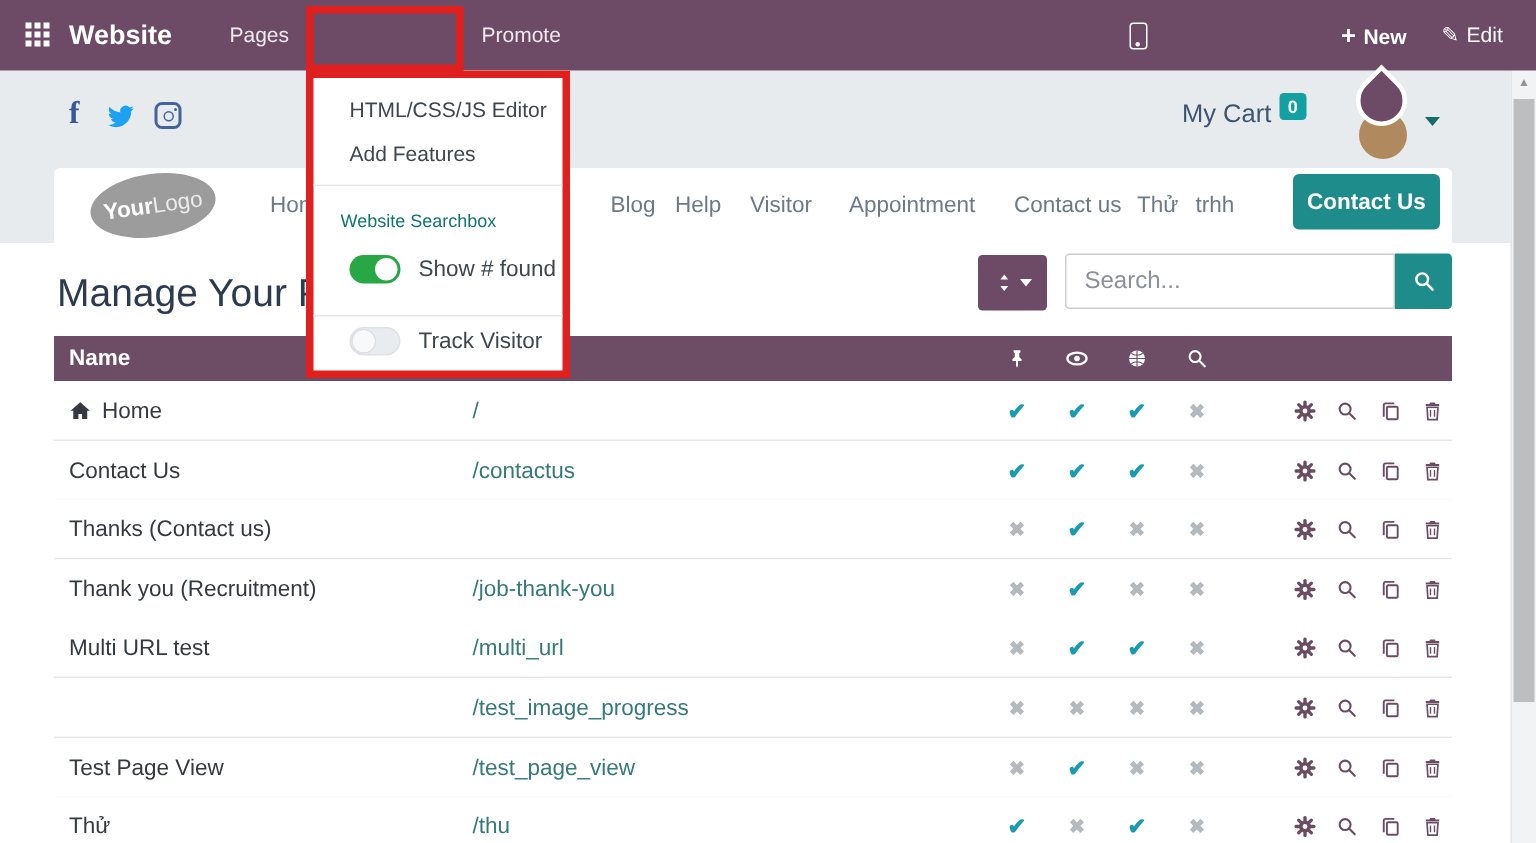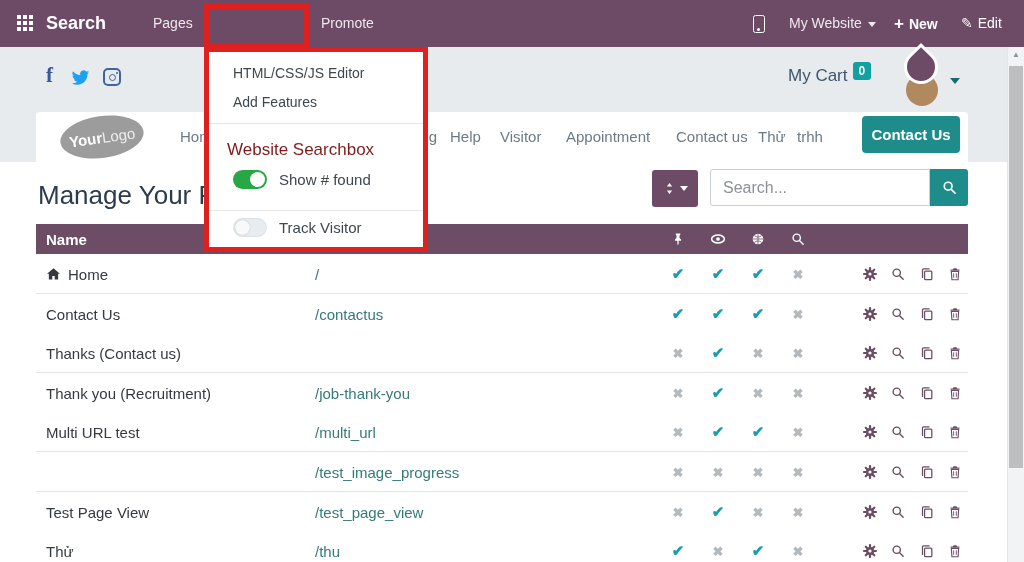--- a/index.html
+++ b/index.html
@@ -69,24 +69,24 @@
   .flag.off { color: #b4b9be; font-size: 13px; }
   .action { position: absolute; top: 50%; transform: translate(-50%,-50%); color: #6b4d63; display: flex; cursor: pointer; }
 
   
   .scrollbar { position: absolute; left: 1007px; top: 47px; width: 17px; height: 515px; background: #f2f3f4; border-left: 1px solid #e4e5e7; }
   .sb-up { position: absolute; left: 0; top: 3px; width: 16px; text-align: center; color: #8f9499; font-size: 8px; cursor: pointer; }
   .sb-thumb { position: absolute; left: 1px; top: 19px; width: 14px; height: 402px; background: #bdbebf; cursor: pointer; }
 
   
   .annot-box1 { position: absolute; left: 204px; top: 4px; width: 105px; height: 44px; border: 5px solid #e01f1f; z-index: 40; pointer-events: none; }
-  .annot-box2 { position: absolute; left: 204px; top: 47px; width: 224px; height: 205px; border: 5px solid #e01f1f; background: #fff; z-index: 35; }
+  .annot-box2 { position: absolute; left: 204px; top: 47px; width: 176px; height: 205px; border: 5px solid #e01f1f; background: #fff; z-index: 35; }
   .dd-link { position: absolute; left: 24px; font-size: 14px; color: #3f474e; cursor: pointer; white-space: nowrap; }
   .dd-divider { position: absolute; left: 0; right: 0; height: 1px; background: #e7e7e7; }
-  .dd-section { position: absolute; left: 18px; font-size: 17px; color: #7f1d1d; }
+  .dd-section { position: absolute; left: 18px; font-size: 12px; color: #0f766e; }
   .dd-toggle-row { position: absolute; left: 24px; display: flex; align-items: center; gap: 12px; cursor: pointer; }
   .dd-toggle-row .label { font-size: 15px; color: #3f474e; text-align: center; }
   .toggle { position: relative; width: 34px; height: 19px; border-radius: 10px; flex: none; }
   .toggle .knob { position: absolute; top: 2px; width: 15px; height: 15px; border-radius: 50%; background: #fff; }
   .toggle.on { background: #28a745; }
   .toggle.on .knob { right: 2px; }
   .toggle.off { background: #e9ecef; border: 1px solid #dde1e4; }
   .toggle.off .knob { left: 1px; top: 1px; background: #f8f9fa; box-shadow: 0 0 1px rgba(0,0,0,0.3); }
 </style>
 </head>
@@ -103,27 +103,26 @@
         <i></i>
         <i></i>
         <i></i>
         <i></i>
         <i></i>
         <i></i>
         <i></i>
         <i></i>
         <i></i>
       </span>
-    <span class="brand">Search</span>
+    <span class="brand">Website</span>
     <span class="tb-menu menu-pages">Pages</span>
     <span class="tb-menu menu-promote">Promote</span>
     <span class="phone-icon">
         <i></i>
       </span>
-    <span class="tb-menu my-website"><span>My Website</span><span class="caret"></span></span>
     <span class="tb-menu new-btn"><span class="plus">+</span><span>New</span></span>
     <span class="tb-menu edit-btn"><span class="pencil">✎</span><span>Edit</span></span>
   </div>
 
   <span class="facebook-icon">f</span>
   <span class="twitter-icon"><svg viewBox="0 0 24 24" width="19" height="19" fill="#1da1f2">
         <path d="M23 5.3c-.8.4-1.7.6-2.6.8a4.6 4.6 0 002-2.5c-.9.5-1.9.9-2.9 1.1a4.5 4.5 0 00-7.8 4.1A12.8 12.8 0 012.5 4.1a4.5 4.5 0 001.4 6A4.4 4.4 0 012 9.6v.1a4.5 4.5 0 003.6 4.4 4.6 4.6 0 01-2 .1 4.5 4.5 0 004.2 3.1A9.1 9.1 0 011 19.2a12.8 12.8 0 006.9 2c8.3 0 12.9-6.9 12.9-12.9v-.6A9.2 9.2 0 0023 5.3z"></path>
       </svg></span>
   <span class="instagram-icon">
       <span class="lens"></span>

